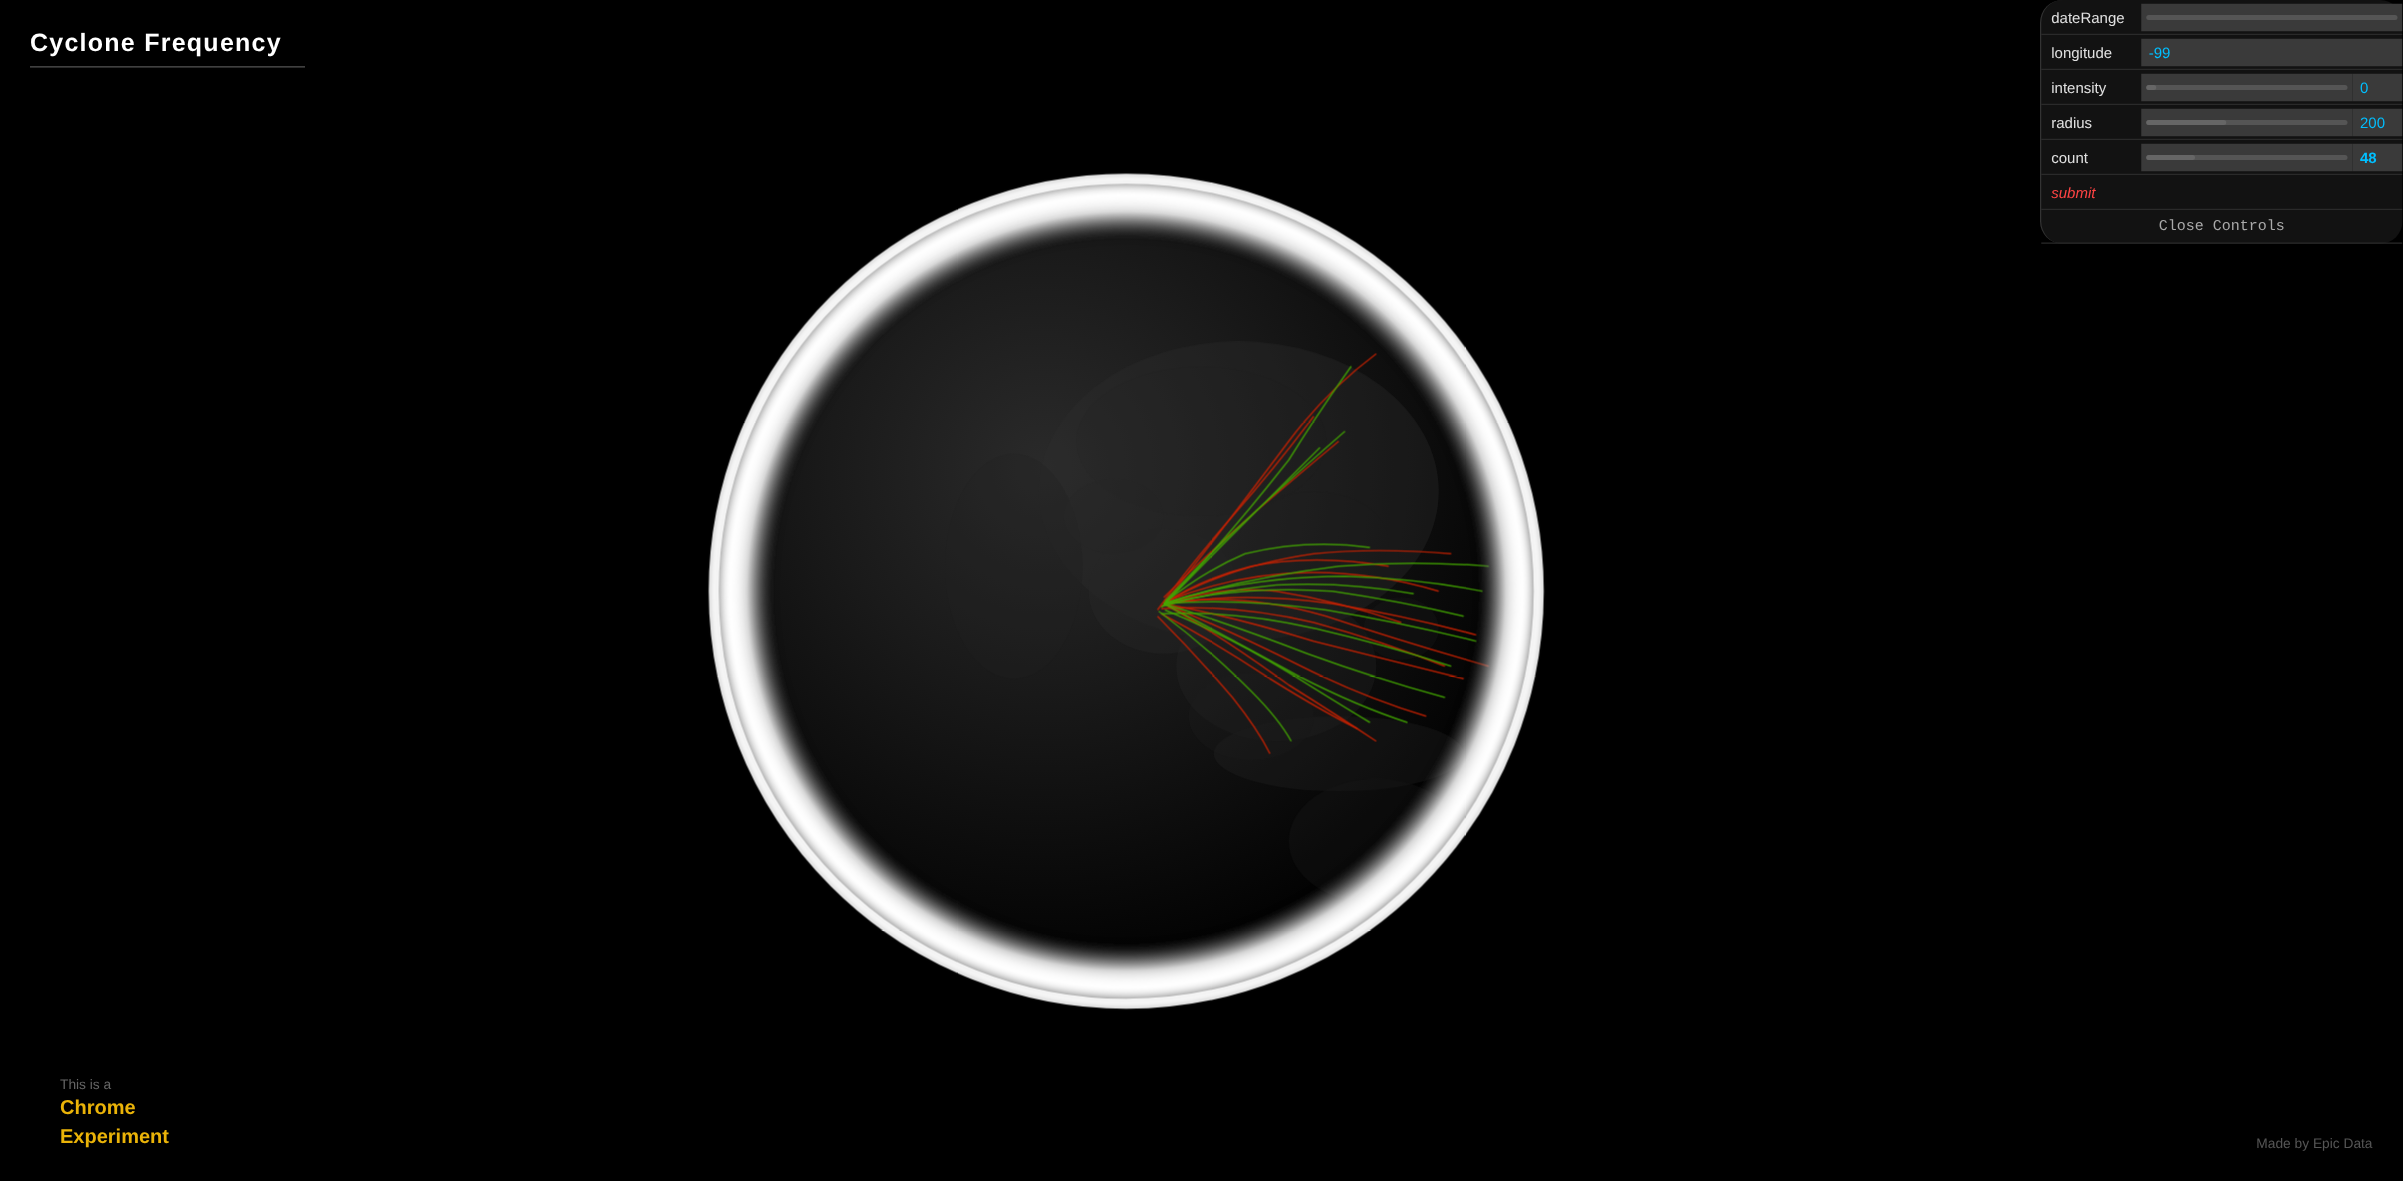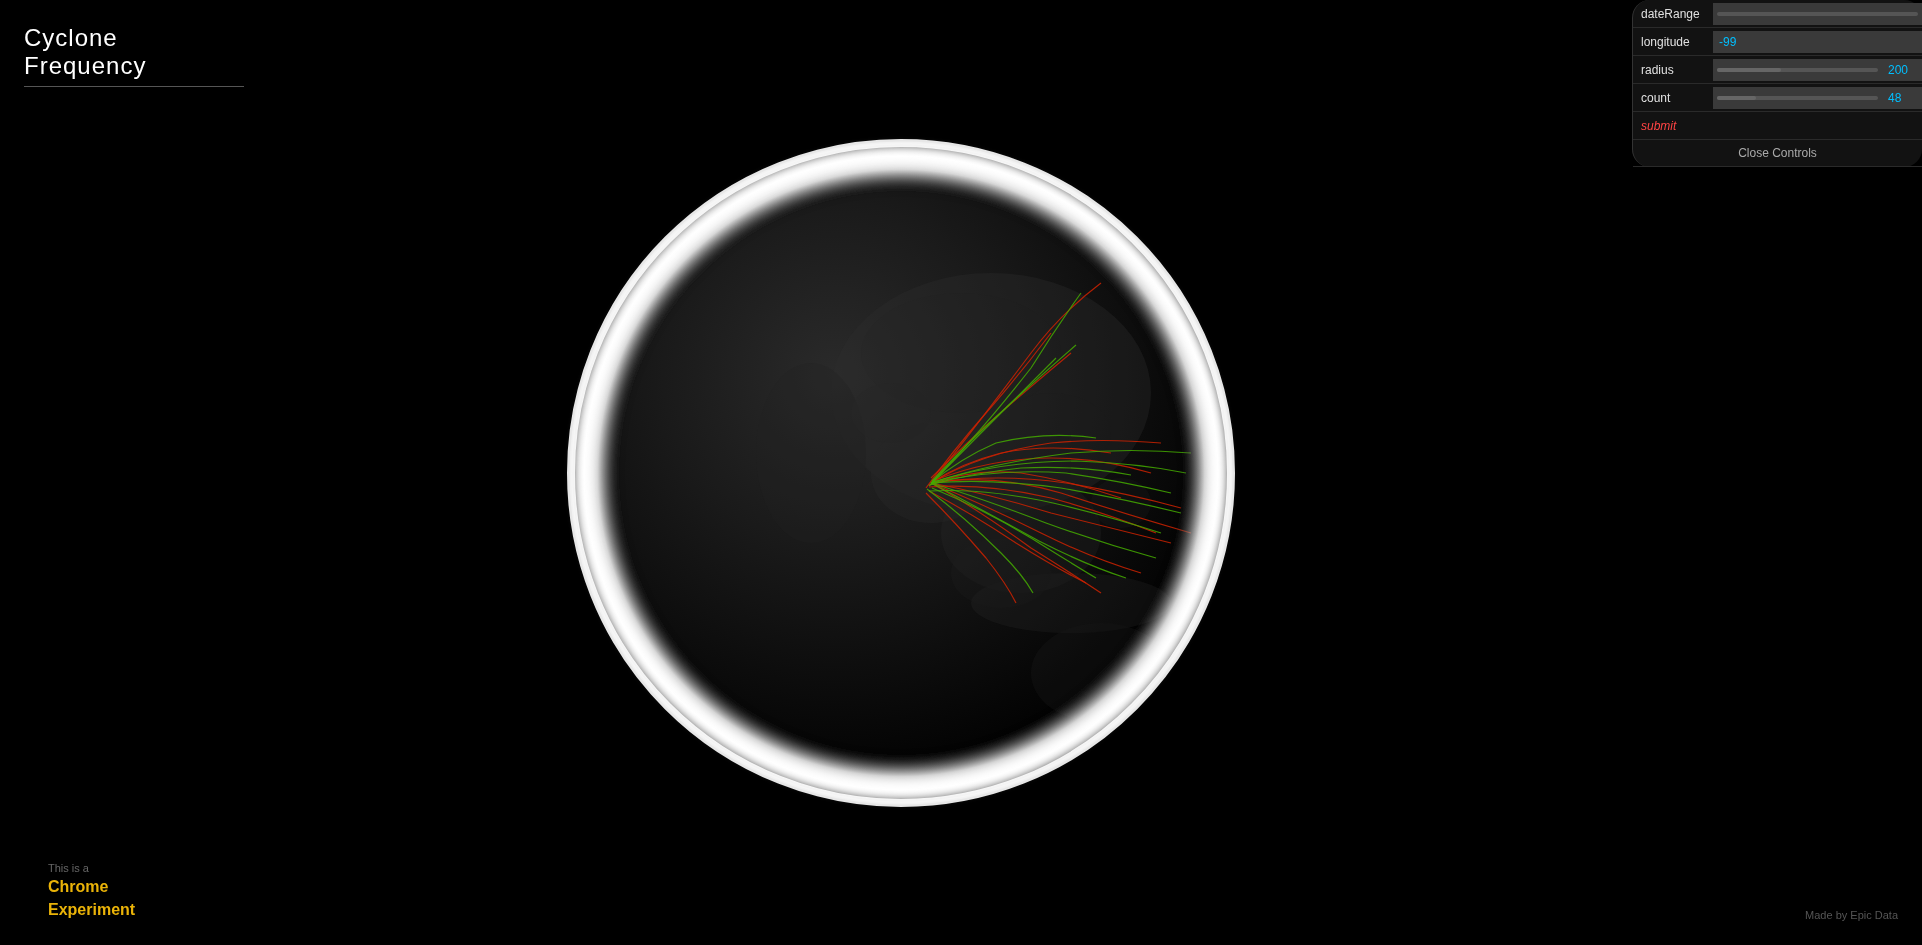--- a/index.html
+++ b/index.html
@@ -15,22 +15,22 @@
     }
 
     
     #title-area {
       position: absolute;
       top: 24px;
       left: 24px;
     }
 
     #title-area h1 {
-      font-size: 24px;
-      font-weight: 400;
+      font-size: 20px;
+      font-weight: 700;
       letter-spacing: 1px;
       color: #fff;
       border-bottom: 1px solid #555;
       padding-bottom: 6px;
       width: 220px;
     }
 
     
     #globe-container {
       position: absolute;
@@ -128,20 +128,21 @@
       padding: 6px;
       border-bottom: 1px solid #2a2a2a;
     }
 
     .close-controls-btn {
       background: none;
       border: none;
       color: #aaa;
       font-size: 12px;
       cursor: pointer;
+      font-family: Liberation Mono, monospace;
     }
 
     
     .date-range-slider {
       flex: 1;
       height: 22px;
       background: #3a3a3a;
       display: flex;
       align-items: center;
       padding: 0 4px;
@@ -292,39 +293,48 @@
       <div class="date-range-track"></div>
     </div>
   </div>
 
 
   <div class="control-row">
     <span class="control-label">longitude</span>
     <input class="control-input" type="text" value="-99" style="">
   </div>
 
+  <div class="control-row">
+    <span class="control-label">intensity</span>
+    <div class="control-slider">
+      <div class="slider-track">
+        <div class="slider-fill" style="width: 5%;"></div>
+      </div>
+    </div>
+    <input class="control-input" type="text" style="width: 40px; flex: 0 0 auto;" value="0">
+  </div>
 
   <div class="control-row">
     <span class="control-label">radius</span>
     <div class="control-slider">
       <div class="slider-track">
         <div class="slider-fill" style="width: 40%;"></div>
       </div>
     </div>
     <input class="control-input" type="text" style="width: 40px; flex: 0 0 auto;" value="200">
   </div>
 
   <div class="control-row">
     <span class="control-label">count</span>
     <div class="control-slider">
       <div class="slider-track">
         <div class="slider-fill" style="width: 24%;"></div>
       </div>
     </div>
-    <input class="control-input" type="text" style="width: 40px; flex: 0 0 auto;" value="48">
+    <input class="control-input" type="text" style="width: 40px; flex: 0 0 auto; font-weight: bold;" value="48">
   </div>
 
   <div class="submit-row">
     <span class="submit-label">submit</span>
   </div>
 
   <div class="close-controls-row">
     <button class="close-controls-btn">Close Controls</button>
   </div>
 </div>

